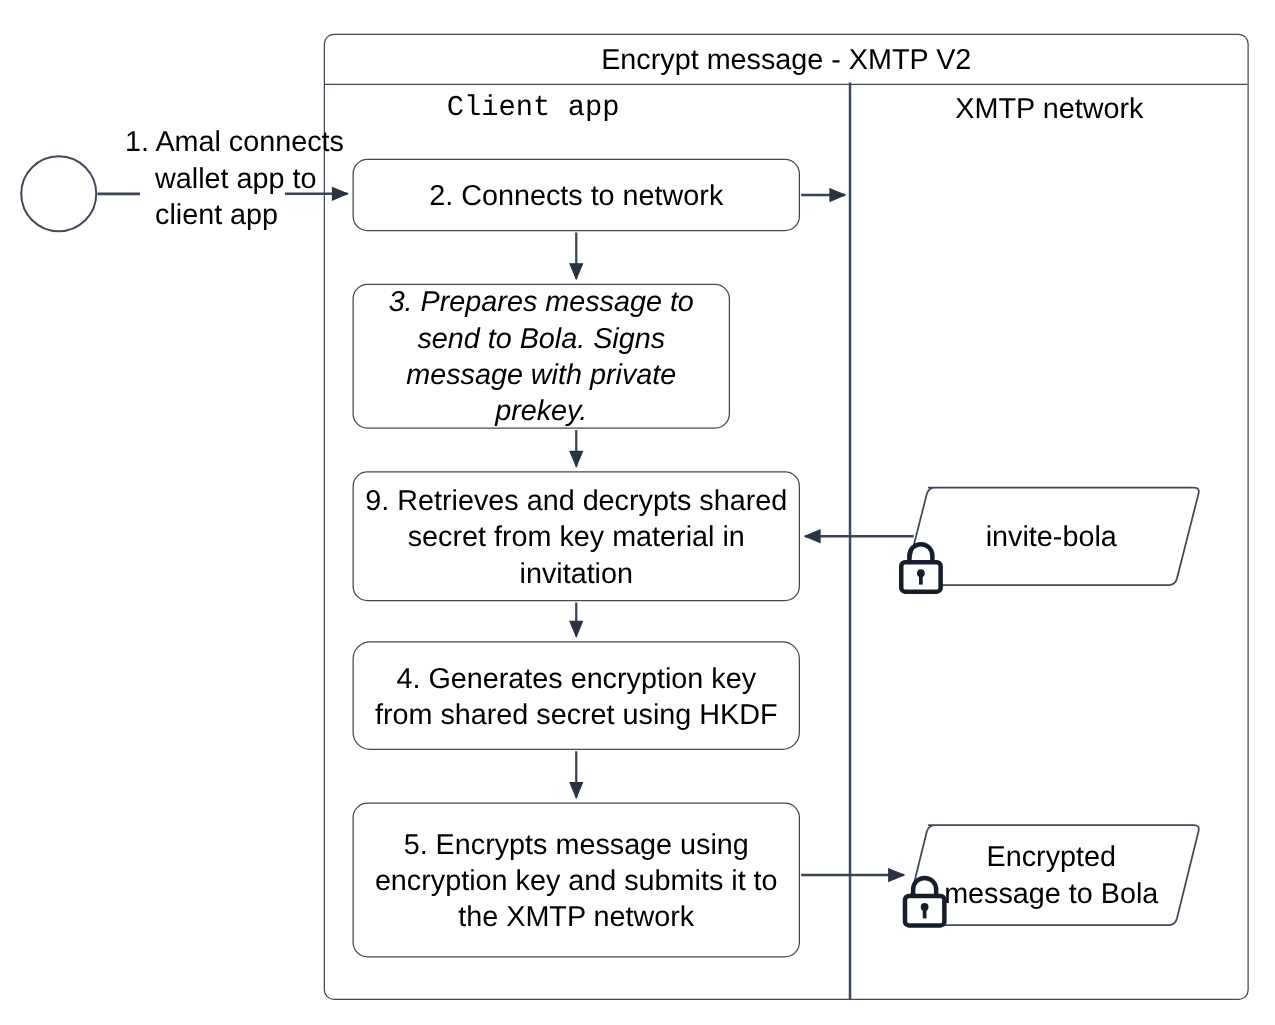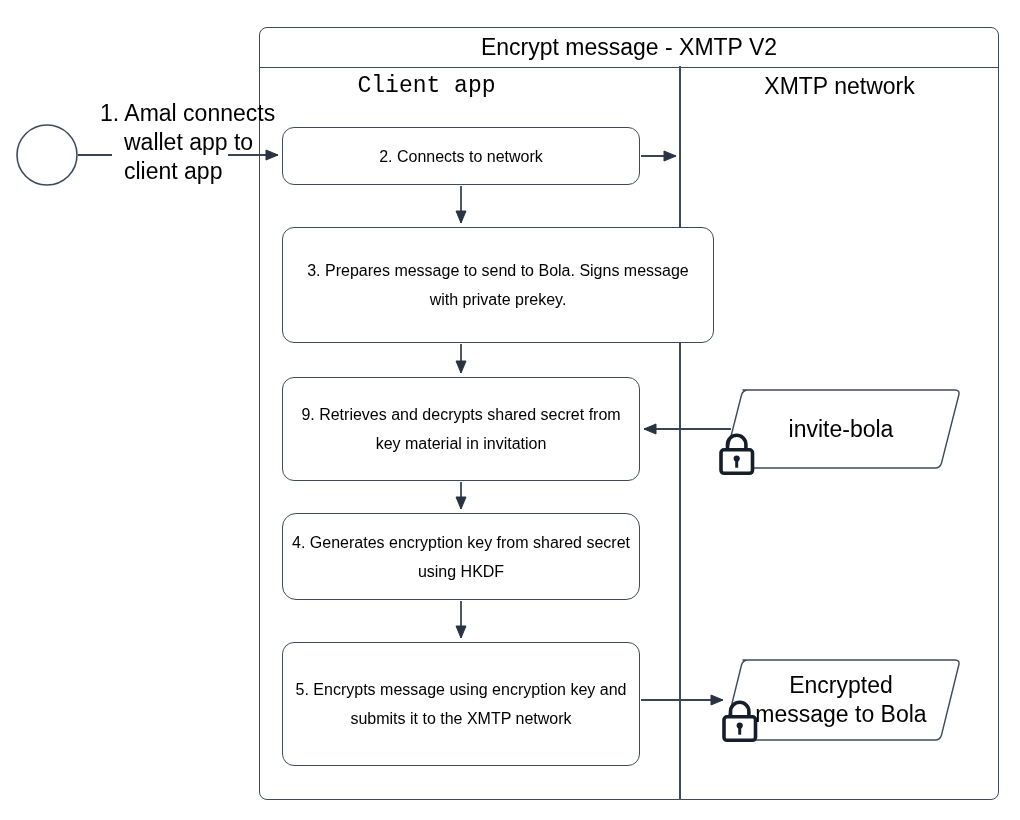--- a/index.html
+++ b/index.html
@@ -49,26 +49,26 @@
     z-index: 2;
   }
   .node {
     position: absolute;
     box-sizing: border-box;
     border: 1.4px solid #3f4a59;
     border-radius: 12px;
     background: #ffffff;
     display: flex; align-items: center; justify-content: center;
     text-align: center;
-    font-size: 16px; line-height: 29px;
+    font-size: 23px; line-height: 29px;
     padding: 20px 9px;
     z-index: 3;
   }
   .node.box2  { left: 282px; top: 127px; width: 358px; height: 58px; }
-  .node.box3a { left: 282px; top: 227px; width: 432px; height: 116px; }
+  .node.box3a { left: 282px; top: 227px; width: 302px; height: 116px; font-style: italic; }
   .node.box3b { left: 282px; top: 377px; width: 358px; height: 104px; }
   .node.box4  { left: 282px; top: 513px; width: 358px; height: 87px; border-radius: 14px; }
   .node.box5  { left: 282px; top: 642px; width: 358px; height: 124px; }
   .shape-label {
     position: absolute;
     display: flex; align-items: center; justify-content: center;
     text-align: center;
     font-size: 23px; line-height: 29px;
     z-index: 3;
   }

